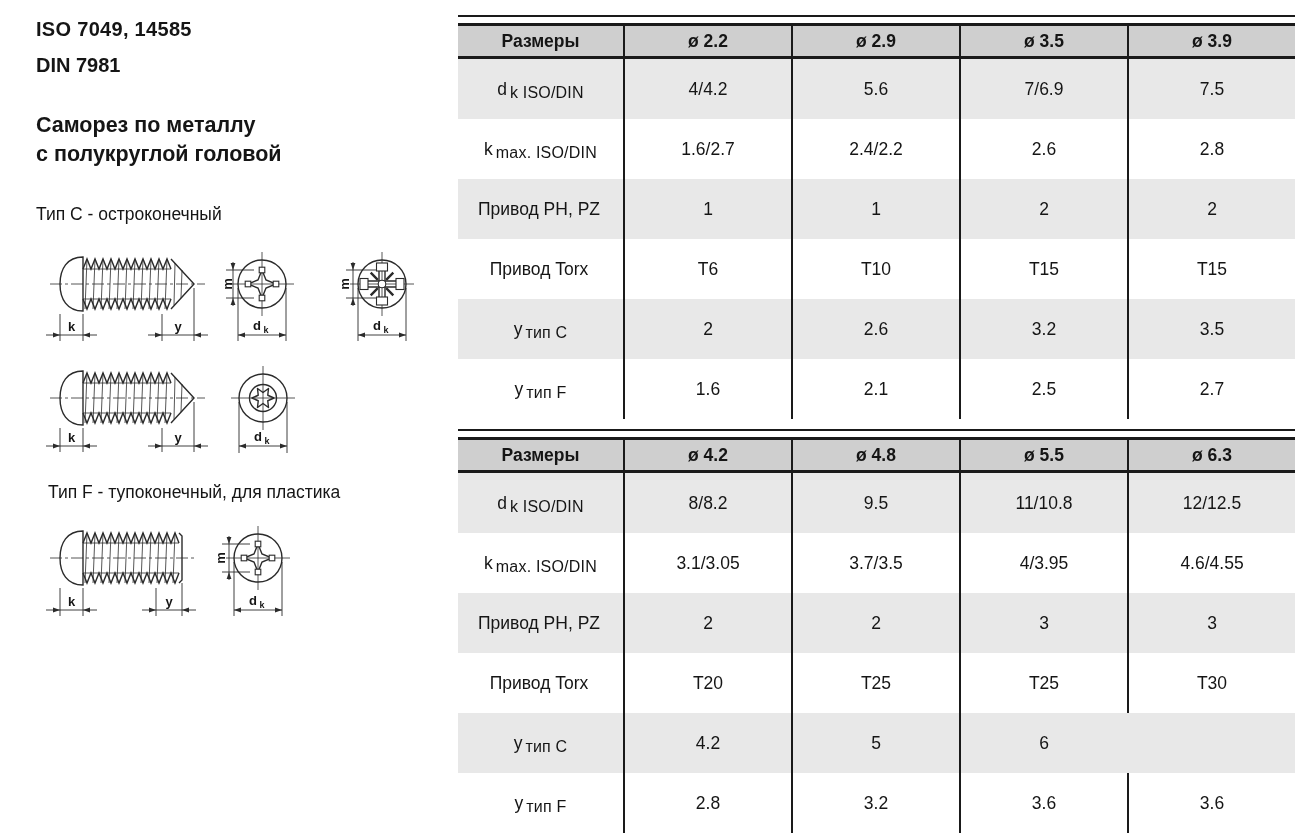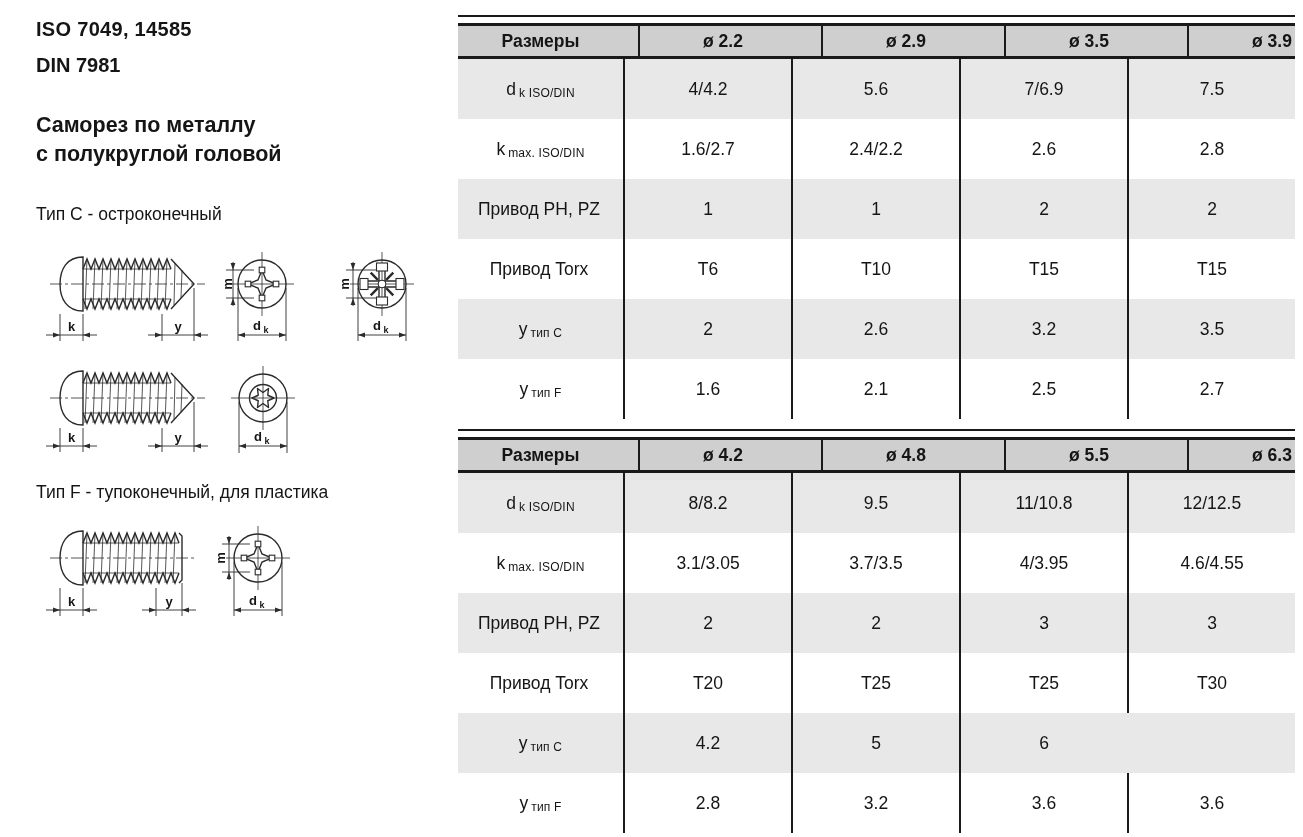--- a/index.html
+++ b/index.html
@@ -13,21 +13,21 @@
     width:1303px;height:837px;position:relative;background:#ffffff;
     font-family:"Liberation Sans",sans-serif;color:var(--text);overflow:hidden;
   }
   .abs{position:absolute;}
   
   .title{left:36px;top:18px;font-size:20px;font-weight:800;letter-spacing:.3px;}
   .din{left:36px;top:54px;font-size:20px;font-weight:700;}
   .desc{left:36px;top:111px;font-size:21.5px;font-weight:700;line-height:29px;}
   .type-head{font-size:17.5px;font-weight:400;}
   .type-c{left:36px;top:204px;}
-  .type-f{left:36px;top:482px;}
+  .type-f{left:48px;top:482px;}
   
   .drw{position:absolute;left:30px;}
   .drw1{top:238px;}
   .drw2{top:352px;}
   .drw3{top:510px;}
   svg{display:block;}
   svg .ln{stroke:#2b2b2b;stroke-width:1.4;fill:none;}
   svg .thin{stroke:#2b2b2b;stroke-width:.8;fill:none;}
   svg .dim{stroke:#2b2b2b;stroke-width:.9;fill:none;}
   svg .cl{stroke:#2b2b2b;stroke-width:.8;fill:none;stroke-dasharray:12 3 3 3;}
@@ -35,27 +35,27 @@
   svg .wf{fill:#ffffff;stroke:#2b2b2b;stroke-width:1.1;}
   svg text{font-family:"Liberation Sans",sans-serif;fill:#151515;font-weight:700;font-size:13px;}
   svg text.sub{font-size:9px;}
   
   .dtable{position:absolute;left:458px;width:837px;}
   .t1{top:15px;}
   .t2{top:429px;}
   .rule{height:2px;background:var(--border);margin-bottom:6px;}
   .trow{display:grid;grid-template-columns:165px 168px 168px 168px 168px;}
   .trow > div + div{border-left:2px solid var(--border);}
-  .thead{background:var(--header-bg);border-top:3px solid var(--border);border-bottom:3px solid var(--border);gap:15px;}
+  .thead{background:var(--header-bg);border-top:3px solid var(--border);border-bottom:3px solid var(--border);}
   .hcell{height:30px;display:flex;align-items:center;justify-content:center;
          font-size:17.5px;font-weight:700;box-sizing:border-box;}
   .cell{height:60px;display:flex;align-items:center;justify-content:center;
         font-size:17.5px;box-sizing:border-box;}
   .shaded{background:var(--shaded-bg);}
-  .lbl-sub{font-size:12px;position:relative;top:4px;margin-left:3px;letter-spacing:.2px;}
+  .lbl-sub{font-size:16px;position:relative;top:4px;margin-left:3px;letter-spacing:.2px;}
 </style>
 </head>
 <body>
 
 <div class="abs title">ISO 7049, 14585</div>
 <div class="abs din">DIN 7981</div>
 <div class="abs desc">
   <div>Саморез по металлу</div>
   <div>с полукруглой головой</div>
 </div>

